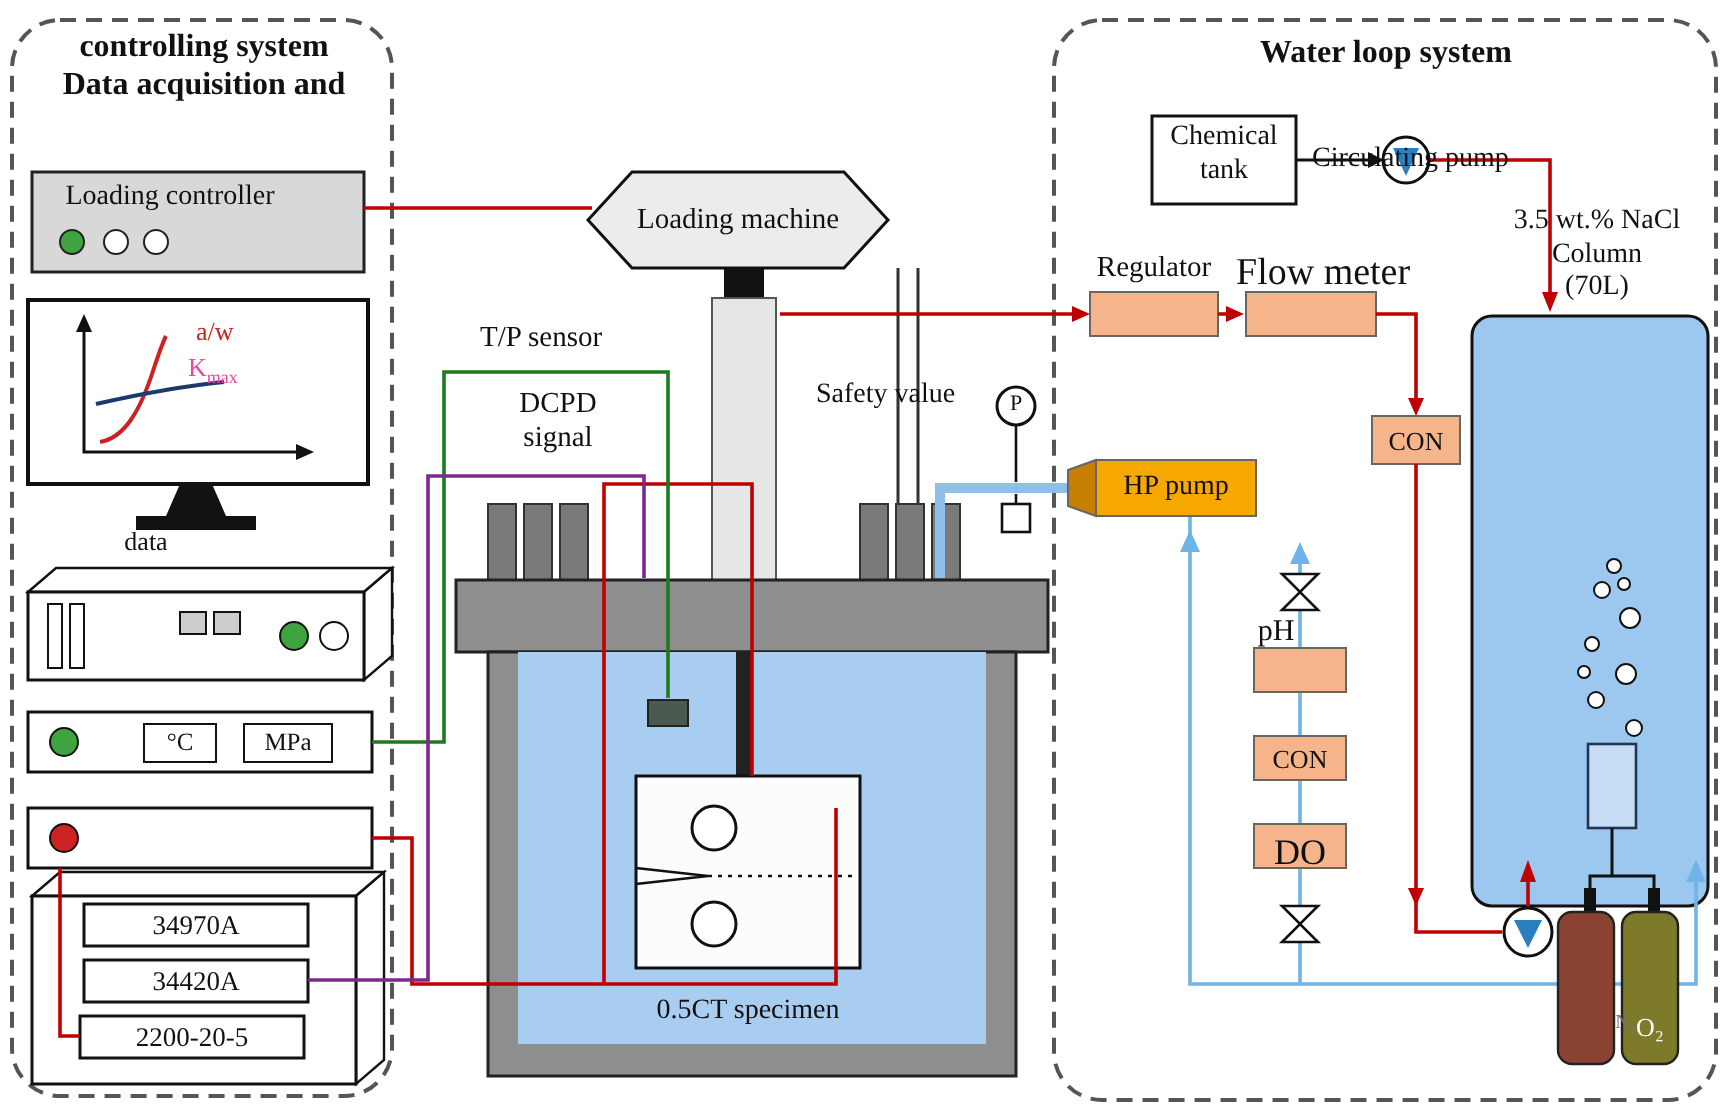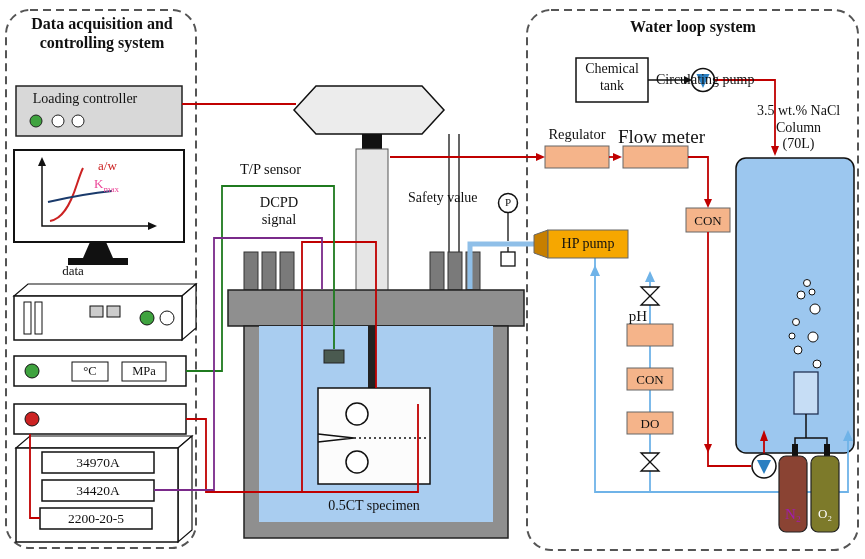--- a/index.html
+++ b/index.html
@@ -194,37 +194,38 @@
   <g>
     <path d="M 795,444 V 438 H 827 V 444 M 806,438 V 414" stroke="#111" stroke-width="1.5" fill="none"></path>
     <rect x="792" y="444" width="6" height="13" fill="#111"></rect>
     <rect x="824" y="444" width="6" height="13" fill="#111"></rect>
     <rect x="779" y="456" width="28" height="76" rx="7" fill="#8a4333" stroke="#222" stroke-width="1.2"></rect>
     <rect x="811" y="456" width="28" height="76" rx="7" fill="#7d7a2a" stroke="#222" stroke-width="1.2"></rect>
   </g>
 </svg>
 
 <div class="lbl b c" style="left:8px;top:15px;width:188px;font-size:16px;">
+  <span style="display:block">controlling system</span>
   <span style="display:block">Data acquisition and</span>
-  <span style="display:block">controlling system</span>
 </div>
 
 <div class="lbl c" style="left:18px;top:91px;width:134px;font-size:14px;">Loading controller</div>
 
 <div class="lbl" style="left:98px;top:158px;font-size:13px;color:#cc2222;">a/w</div>
 <div class="lbl" style="left:94px;top:176px;font-size:13px;color:#ec4899;"><span>K</span><span class="sub">max</span></div>
 <div class="lbl c" style="left:50px;top:227px;width:46px;font-size:13px;margin-top:36px;">data</div>
 
 <div class="lbl c" style="left:72px;top:364px;width:36px;font-size:12.5px;">°C</div>
 <div class="lbl c" style="left:122px;top:364px;width:44px;font-size:12.5px;">MPa</div>
 
 <div class="lbl c" style="left:42px;top:455px;width:112px;font-size:13.5px;">34970A</div>
 <div class="lbl c" style="left:42px;top:483px;width:112px;font-size:13.5px;">34420A</div>
 <div class="lbl c" style="left:40px;top:511px;width:112px;font-size:13.5px;">2200-20-5</div>
 
+<div class="lbl c" style="left:296px;top:102px;width:146px;font-size:14.5px;">Loading machine</div>
 <div class="lbl" style="left:240px;top:161px;font-size:14.5px;">T/P sensor</div>
 <div class="lbl c" style="left:243px;top:194px;width:72px;font-size:14.5px;">
   <span style="display:block">DCPD</span>
   <span style="display:block">signal</span>
 </div>
 <div class="lbl" style="left:408px;top:190px;font-size:14px;">Safety value</div>
 <div class="lbl c" style="left:501px;top:196px;width:14px;font-size:11px;">P</div>
 <div class="lbl c" style="left:548px;top:236px;width:80px;font-size:14px;">HP pump</div>
 <div class="lbl c" style="left:302px;top:498px;width:144px;font-size:14px;">0.5CT specimen</div>
 
@@ -237,17 +238,17 @@
 <div class="lbl c" style="left:542px;top:126px;width:70px;font-size:14.5px;">Regulator</div>
 <div class="lbl c" style="left:618px;top:126px;width:76px;font-size:19px;">Flow meter</div>
 <div class="lbl c" style="left:741px;top:103px;width:115px;font-size:14px;">
   <span style="display:block">3.5 wt.% NaCl</span>
   <span style="display:block">Column</span>
   <span style="display:block">(70L)</span>
 </div>
 <div class="lbl c" style="left:686px;top:213px;width:44px;font-size:13px;">CON</div>
 <div class="lbl c" style="left:627px;top:308px;width:22px;font-size:15px;">pH</div>
 <div class="lbl c" style="left:627px;top:372px;width:46px;font-size:13px;">CON</div>
-<div class="lbl c" style="left:627px;top:416px;width:46px;font-size:13px;">DO</div>
-<div class="lbl c" style="left:779px;top:506px;width:28px;font-size:15px;color:#a21caf;">N₂</div>
+<div class="lbl c" style="left:627px;top:416px;width:46px;font-size:18px;">DO</div>
+<div class="lbl c" style="left:779px;top:506px;width:28px;font-size:10px;color:#737373;padding-left:20px;">N₂</div>
 <div class="lbl c" style="left:811px;top:506px;width:28px;font-size:13px;color:#fff;">O₂</div>
 
 </div>
 
 </body></html>

